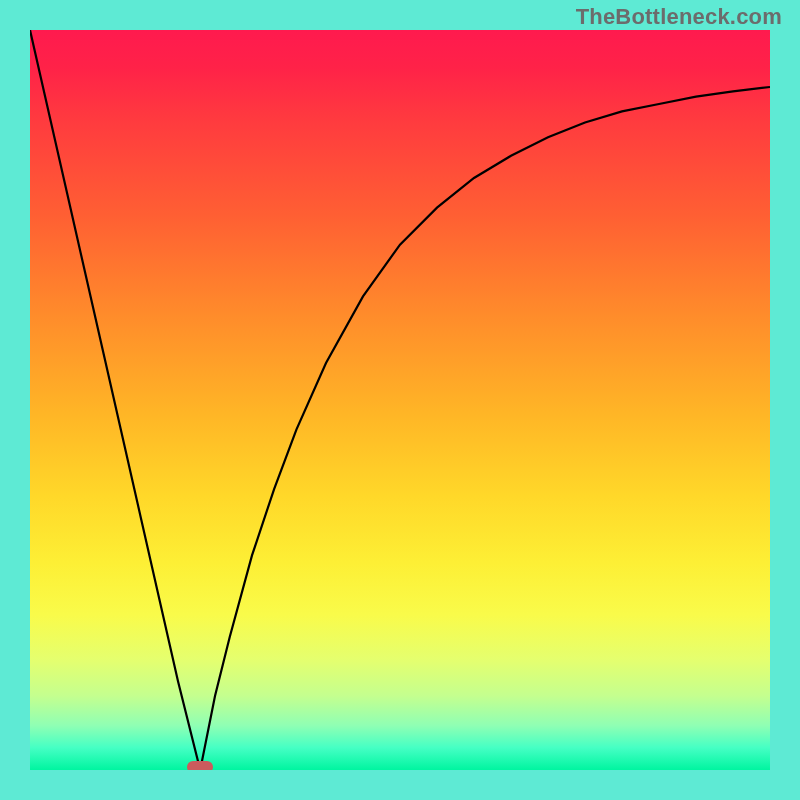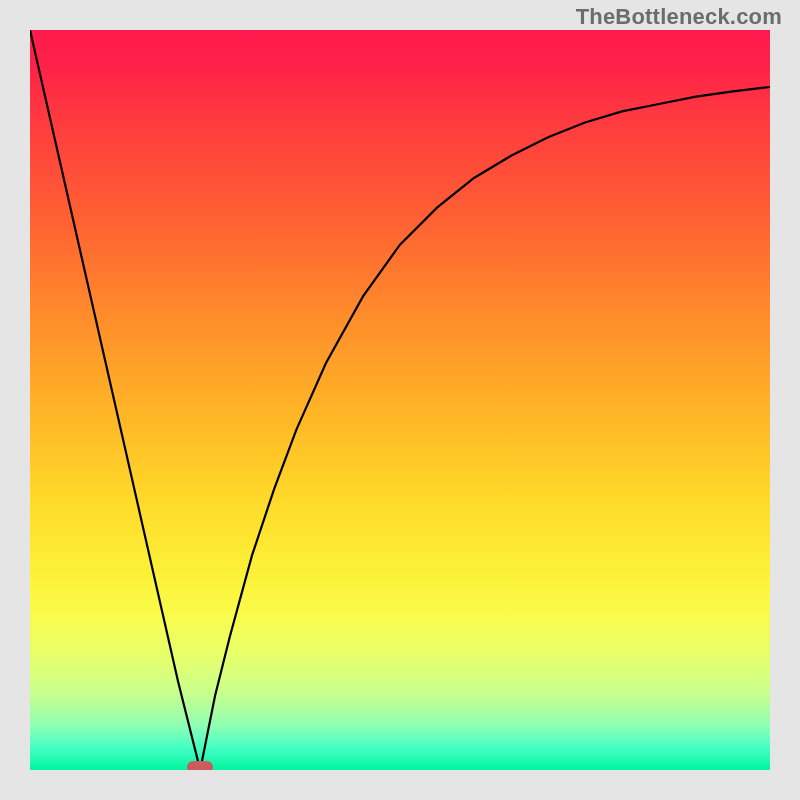--- a/index.html
+++ b/index.html
@@ -8,21 +8,21 @@
     width: 800px;
     height: 800px;
     background: #000;
     overflow: hidden;
     font-family: Arial, Helvetica, sans-serif;
   }
   .frame {
     position: relative;
     width: 800px;
     height: 800px;
-    background: #e5e5e5;
+    background: #5eead4;
     text-align: right;
   }
   .watermark {
     position: absolute;
     top: 4px;
     right: 18px;
     color: #6c6c6c;
     font-size: 22px;
     font-weight: 600;
     letter-spacing: 0.2px;

